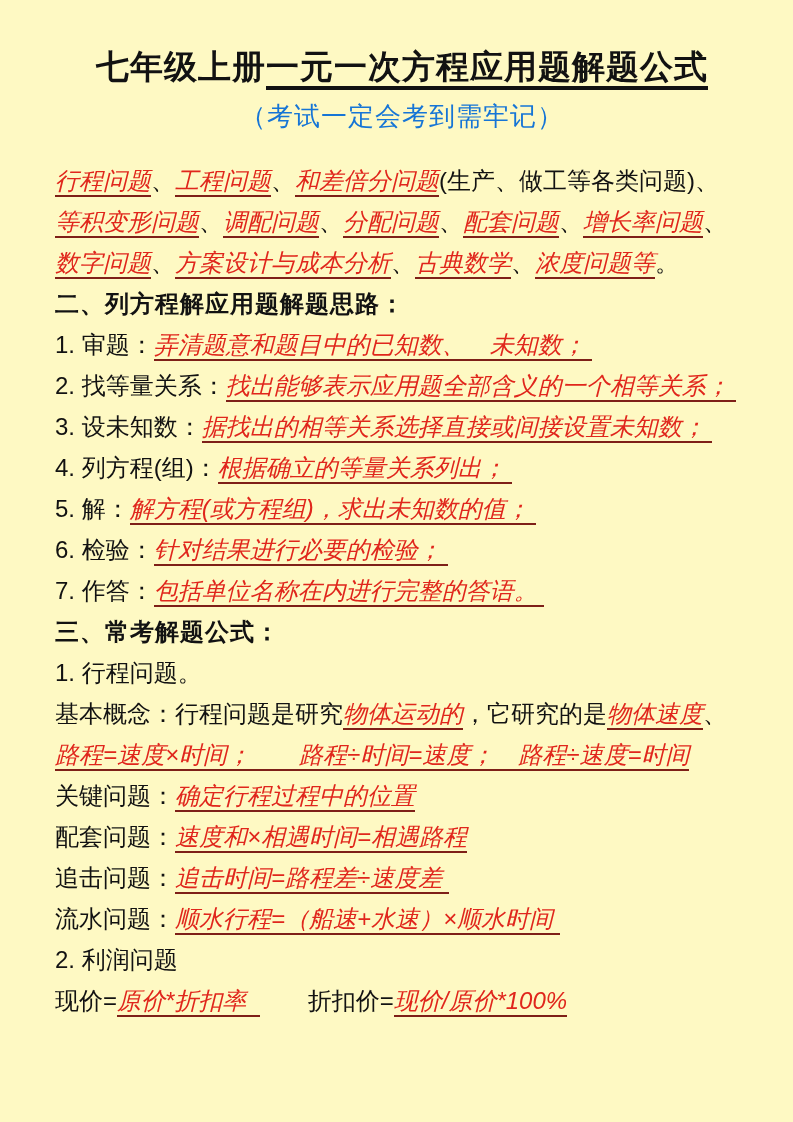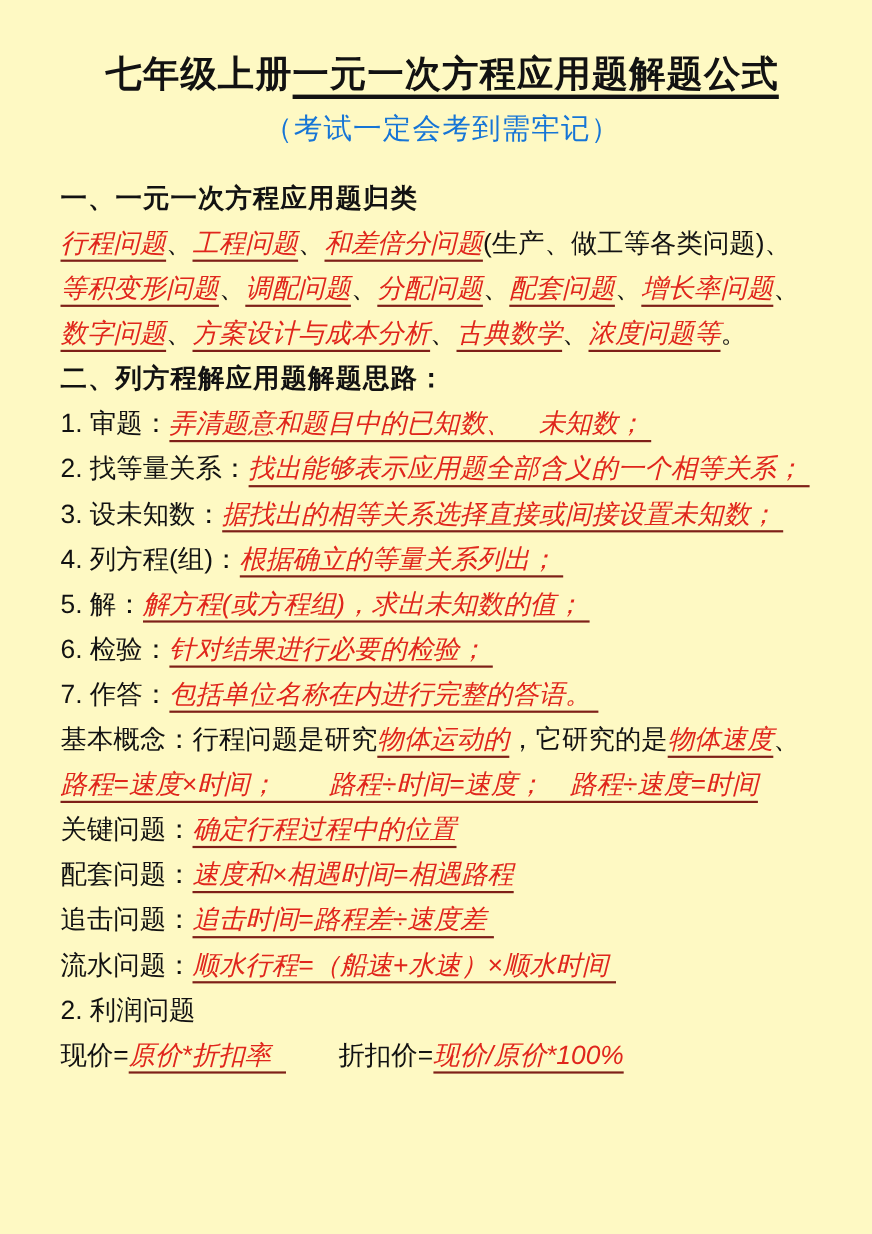--- a/index.html
+++ b/index.html
@@ -61,32 +61,33 @@
 </style>
 </head>
 <body>
 
 <div class="page">
   <div class="doc-title">
     <span>七年级上册</span><span class="title-underlined">一元一次方程应用题解题公式</span>
   </div>
   <div class="doc-subtitle">（考试一定会考到需牢记）</div>
   <div class="lines" id="lines">
-      <div class="line"><span class="seg seg-h">一、一元一次方程应用题归类</span></div>
       <div class="line"><span class="seg seg-r">行程问题</span><span class="seg seg-k">、</span><span class="seg seg-r">工程问题</span><span class="seg seg-k">、</span><span class="seg seg-r">和差倍分问题</span><span class="seg seg-k">(生产、做工等各类问题)、</span></div>
       <div class="line"><span class="seg seg-r">等积变形问题</span><span class="seg seg-k">、</span><span class="seg seg-r">调配问题</span><span class="seg seg-k">、</span><span class="seg seg-r">分配问题</span><span class="seg seg-k">、</span><span class="seg seg-r">配套问题</span><span class="seg seg-k">、</span><span class="seg seg-r">增长率问题</span><span class="seg seg-k">、</span></div>
       <div class="line"><span class="seg seg-r">数字问题</span><span class="seg seg-k">、</span><span class="seg seg-r">方案设计与成本分析</span><span class="seg seg-k">、</span><span class="seg seg-r">古典数学</span><span class="seg seg-k">、</span><span class="seg seg-r">浓度问题等</span><span class="seg seg-k">。</span></div>
       <div class="line"><span class="seg seg-h">二、列方程解应用题解题思路：</span></div>
       <div class="line"><span class="seg seg-k">1. 审题：</span><span class="seg seg-r">弄清题意和题目中的已知数、　未知数； </span></div>
       <div class="line"><span class="seg seg-k">2. 找等量关系：</span><span class="seg seg-r">找出能够表示应用题全部含义的一个相等关系； </span></div>
       <div class="line"><span class="seg seg-k">3. 设未知数：</span><span class="seg seg-r">据找出的相等关系选择直接或间接设置未知数； </span></div>
       <div class="line"><span class="seg seg-k">4. 列方程(组)：</span><span class="seg seg-r">根据确立的等量关系列出； </span></div>
       <div class="line"><span class="seg seg-k">5. 解：</span><span class="seg seg-r">解方程(或方程组)，求出未知数的值； </span></div>
       <div class="line"><span class="seg seg-k">6. 检验：</span><span class="seg seg-r">针对结果进行必要的检验； </span></div>
       <div class="line"><span class="seg seg-k">7. 作答：</span><span class="seg seg-r">包括单位名称在内进行完整的答语。 </span></div>
+      <div class="line"><span class="seg seg-h">三、常考解题公式：</span></div>
+      <div class="line"><span class="seg seg-k">1. 行程问题。</span></div>
       <div class="line"><span class="seg seg-k">基本概念：行程问题是研究</span><span class="seg seg-r">物体运动的</span><span class="seg seg-k">，它研究的是</span><span class="seg seg-r">物体速度</span><span class="seg seg-k">、</span></div>
       <div class="line"><span class="seg seg-r">路程=速度×时间；　　路程÷时间=速度；　路程÷速度=时间</span></div>
       <div class="line"><span class="seg seg-k">关键问题：</span><span class="seg seg-r">确定行程过程中的位置</span></div>
       <div class="line"><span class="seg seg-k">配套问题：</span><span class="seg seg-r">速度和×相遇时间=相遇路程</span></div>
       <div class="line"><span class="seg seg-k">追击问题：</span><span class="seg seg-r">追击时间=路程差÷速度差 </span></div>
       <div class="line"><span class="seg seg-k">流水问题：</span><span class="seg seg-r">顺水行程=（船速+水速）×顺水时间 </span></div>
       <div class="line"><span class="seg seg-k">2. 利润问题</span></div>
       <div class="line"><span class="seg seg-k">现价=</span><span class="seg seg-r">原价*折扣率  </span><span class="seg seg-k">　　折扣价=</span><span class="seg seg-r">现价/原价*100%</span></div>
     </div>
 </div>

